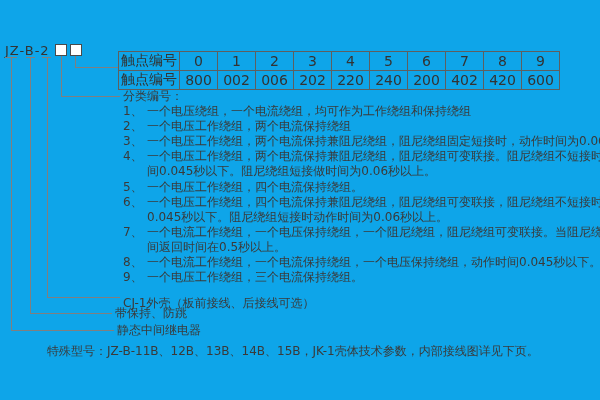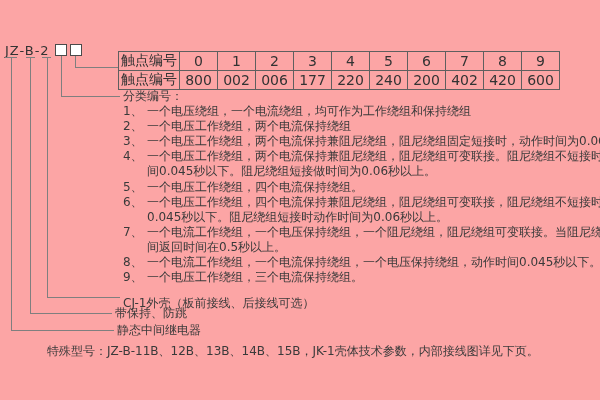--- a/index.html
+++ b/index.html
@@ -1,17 +1,17 @@
 <!DOCTYPE html>
 <html><head>
 <meta charset="utf-8">
 <style>
   html,body{margin:0;padding:0;background:#fff;}
   .canvas{
-    position:relative;width:600px;height:400px;background:#fca5a5;
+    position:relative;width:600px;height:400px;background:#0ea5e9;
     font-family:"DejaVu Sans","Liberation Sans",sans-serif;
     color:#3a3a3a;overflow:hidden;
   }
   
   .model-code{position:absolute;left:5px;top:43px;font-size:13px;letter-spacing:1px;color:#333;white-space:nowrap;}
   .mbox{position:absolute;width:10px;height:10px;border:1.5px solid #4a4a4a;background:#fff;}
   .mbox1{left:55px;top:44px;}
   .mbox2{left:70px;top:44px;}
   
   .vline,.hline{position:absolute;background:#7f7f7f;}
@@ -76,21 +76,21 @@
           <td class="val">6</td>
           <td class="val">7</td>
           <td class="val">8</td>
           <td class="val">9</td>
         </tr>
         <tr>
           <td class="lbl">触点编号</td>
           <td class="val">800</td>
           <td class="val">002</td>
           <td class="val">006</td>
-          <td class="val">177</td>
+          <td class="val">202</td>
           <td class="val">220</td>
           <td class="val">240</td>
           <td class="val">200</td>
           <td class="val">402</td>
           <td class="val">420</td>
           <td class="val">600</td>
         </tr>
       </tbody>
   </table>
 

